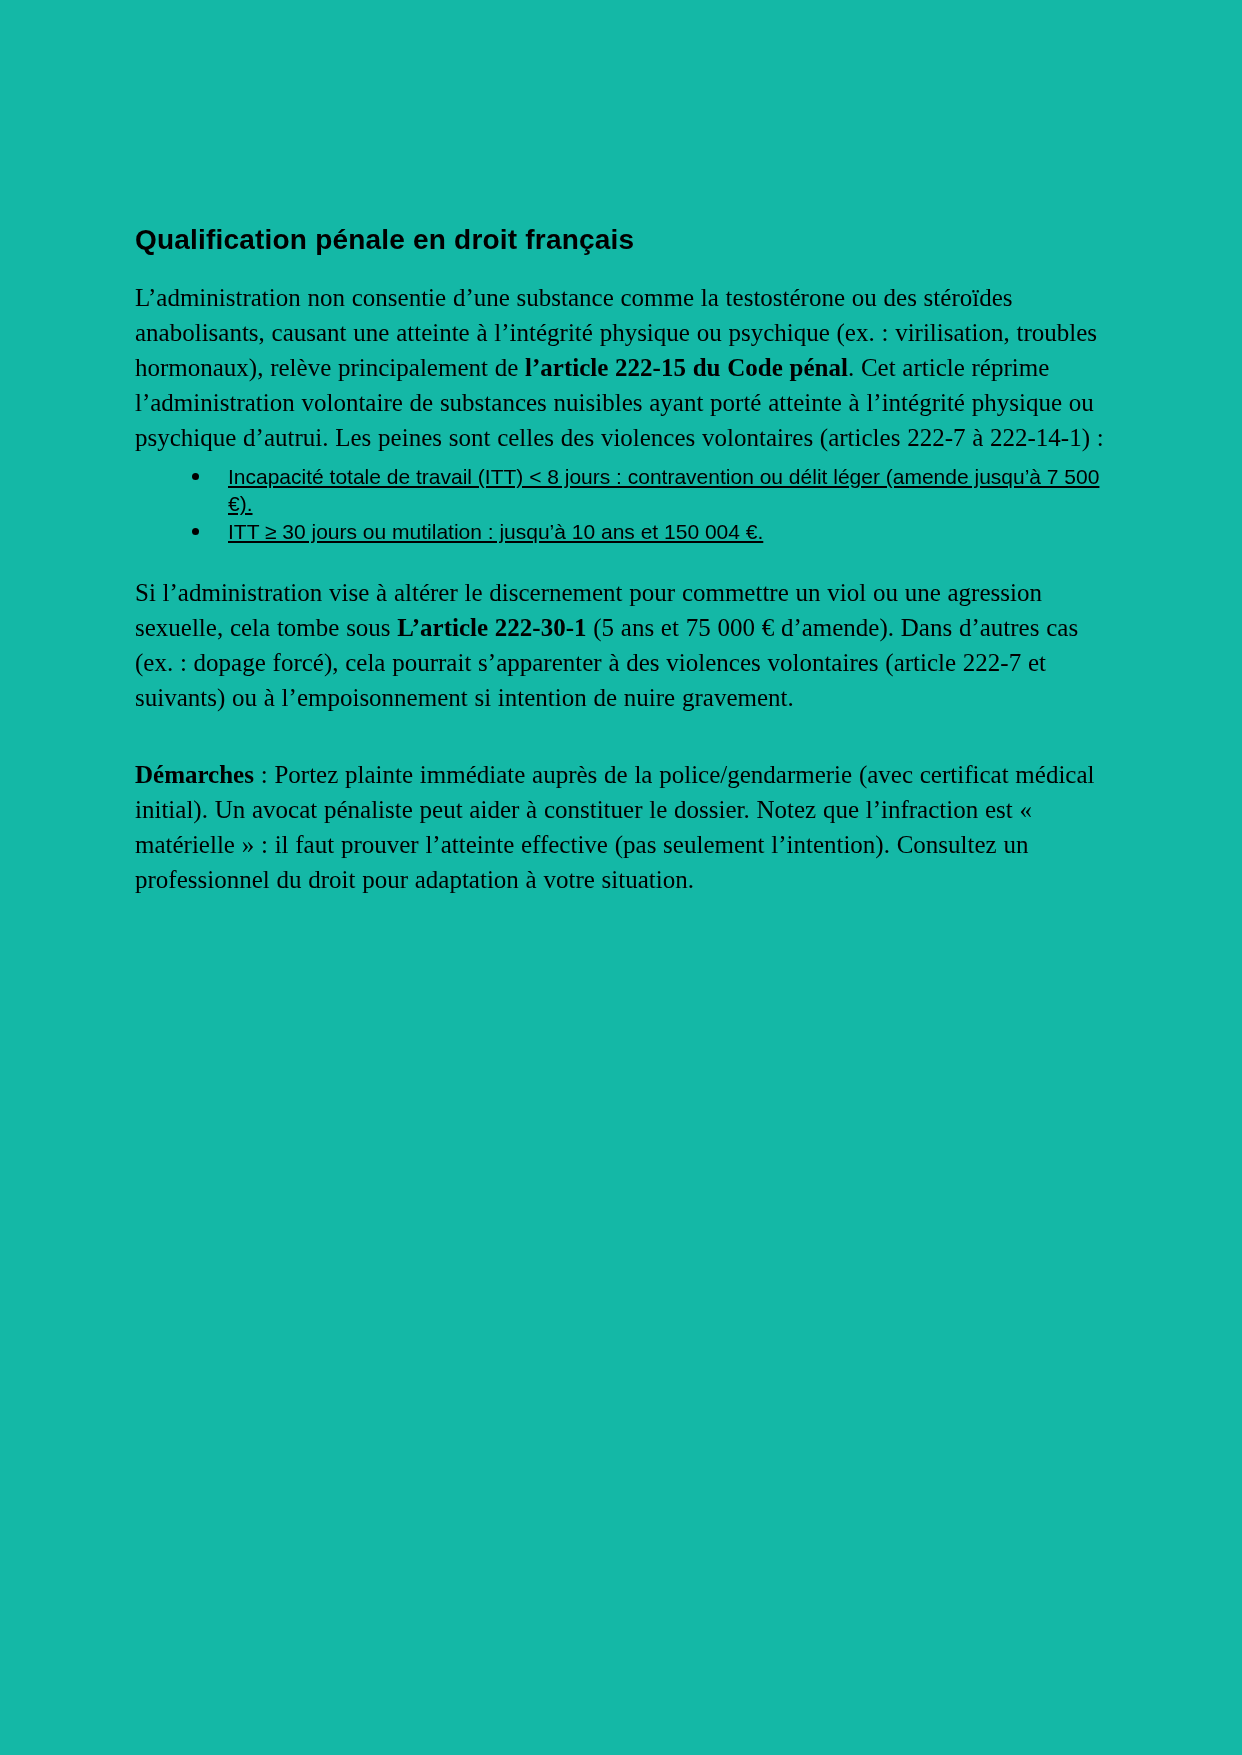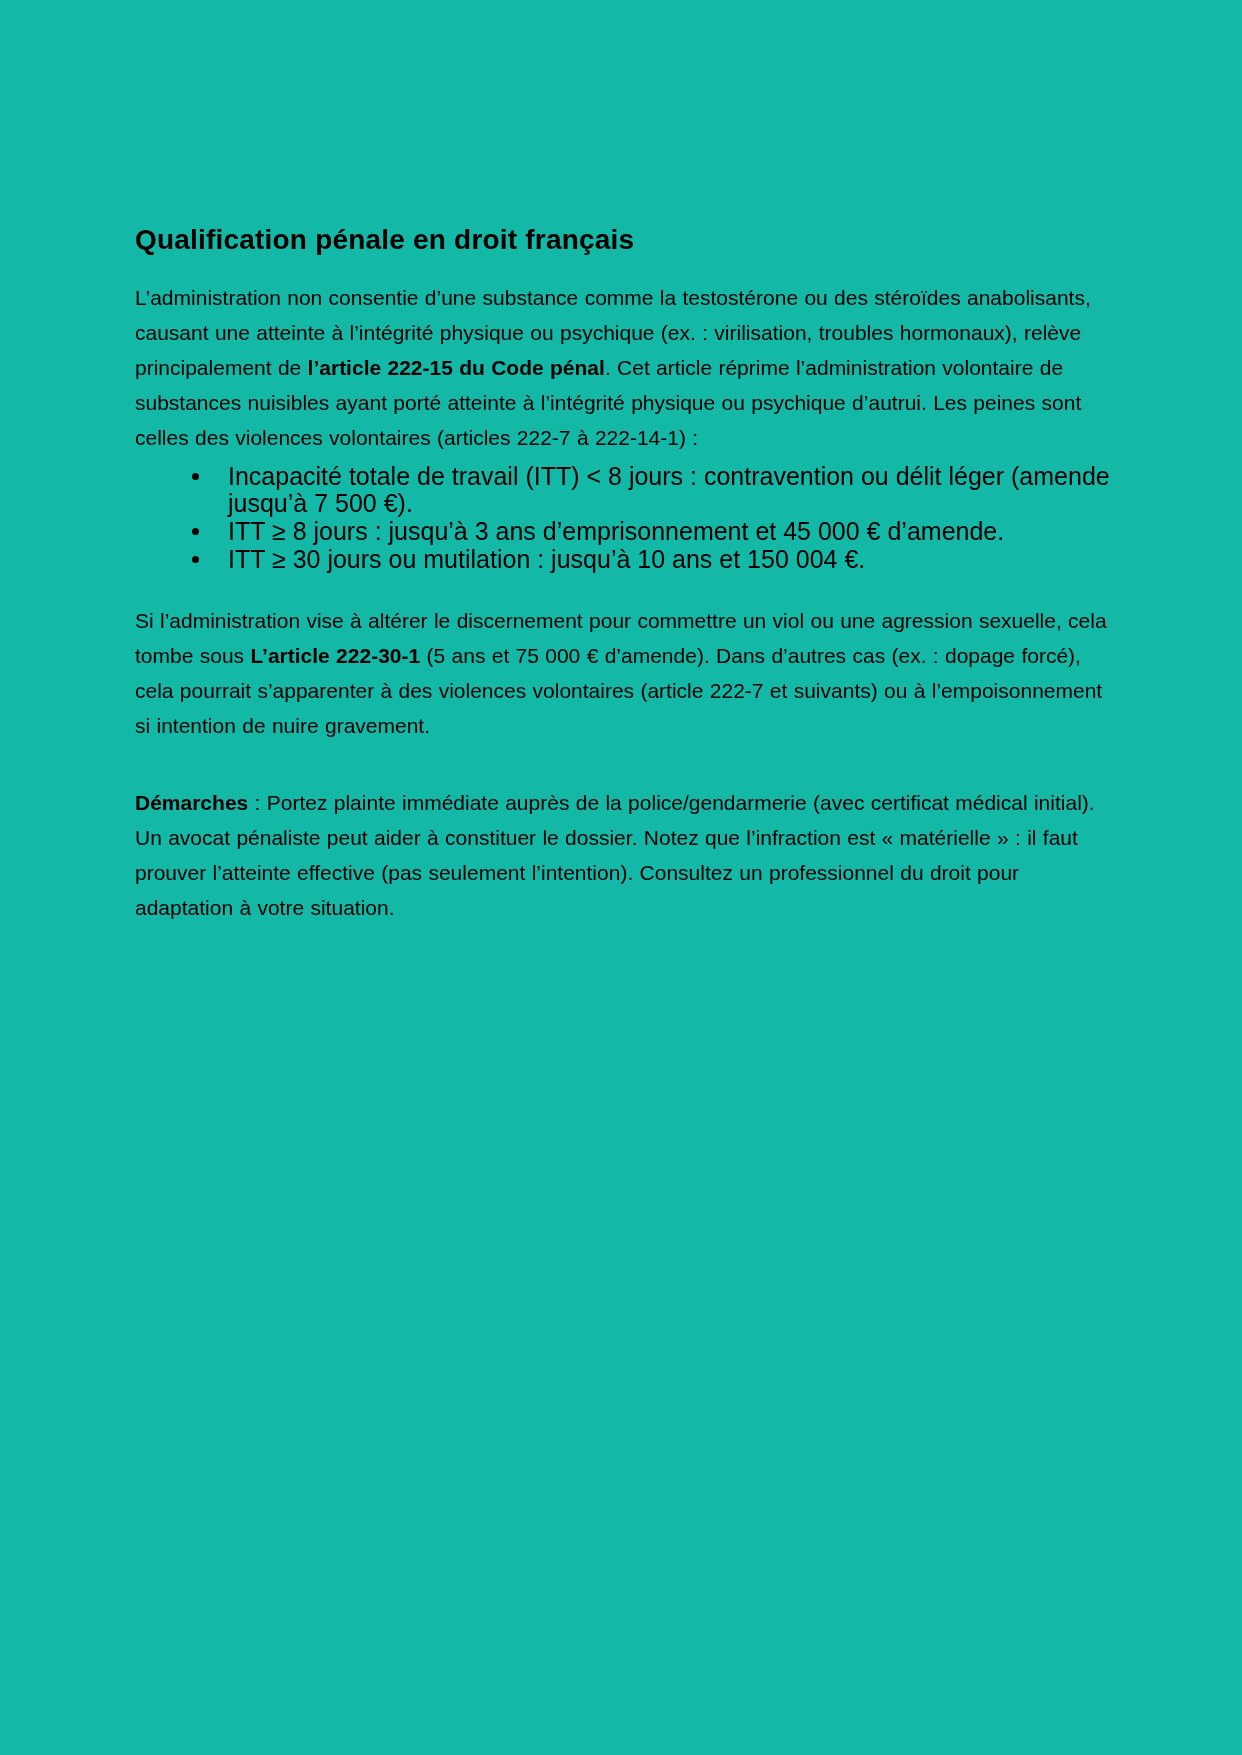--- a/index.html
+++ b/index.html
@@ -29,30 +29,32 @@
   }
   h1.doc-title {
     margin: 0 0 22px 0;
     font-size: 28px;
     line-height: 36px;
     font-weight: bold;
     letter-spacing: 0.2px;
   }
   p.body {
     margin: 0;
-    font-size: 21px;
+    font-size: 25px;
     line-height: 35px;
     word-spacing: 0.5px;
+    font-family: Liberation Serif, serif;
   }
   ul.bullets {
     list-style: none;
     margin: 8px 0 0 0;
     padding: 0;
-    font-size: 25px;
+    font-size: 21px;
     line-height: 27px;
+    text-decoration: underline;
   }
   ul.bullets li {
     position: relative;
     padding-left: 93px;
     margin: 0 0 1px 0;
   }
   .marker {
     position: absolute;
     left: 57px;
     top: 10px;
@@ -75,24 +77,20 @@
 
     <p class="body para-1"><span>L’administration non consentie d’une substance comme la testostérone ou des stéroïdes anabolisants, causant une atteinte à l’intégrité physique ou psychique (ex. : virilisation, troubles hormonaux), relève principalement de </span><span class="seg-b">l’article 222-15 du Code pénal</span><span>. Cet article réprime l’administration volontaire de substances nuisibles ayant porté atteinte à l’intégrité physique ou psychique d’autrui. Les peines sont celles des violences volontaires (articles 222-7 à 222-14-1) :</span></p>
 
     <ul class="bullets">
       <li>
         <span class="marker"></span>
         <span class="li-text"><span>Incapacité totale de travail (ITT) &lt; 8 jours : contravention ou délit léger (amende jusqu’à 7 500 €).</span></span>
       </li>
       <li>
         <span class="marker"></span>
-        <span class="li-text"><span>ITT ≥ 8 jours : jusqu’à 3 ans d’emprisonnement et 45 000 € d’amende.</span></span>
-      </li>
-      <li>
-        <span class="marker"></span>
         <span class="li-text"><span>ITT ≥ 30 jours ou mutilation : jusqu’à 10 ans et 150 004 €.</span></span>
       </li>
     </ul>
 
     <p class="body para-2"><span>Si l’administration vise à altérer le discernement pour commettre un viol ou une agression sexuelle, cela tombe sous </span><span class="seg-b">L’article 222-30-1</span><span> (5 ans et 75 000 € d’amende). Dans d’autres cas (ex. : dopage forcé), cela pourrait s’apparenter à des violences volontaires (article 222-7 et suivants) ou à l’empoisonnement si intention de nuire gravement.</span></p>
 
     <p class="body para-3"><span class="seg-b">Démarches</span><span> : Portez plainte immédiate auprès de la police/gendarmerie (avec certificat médical initial). Un avocat pénaliste peut aider à constituer le dossier. Notez que l’infraction est « matérielle » : il faut prouver l’atteinte effective (pas seulement l’intention). Consultez un professionnel du droit pour adaptation à votre situation.</span></p>
 
   </div>
 </div>

